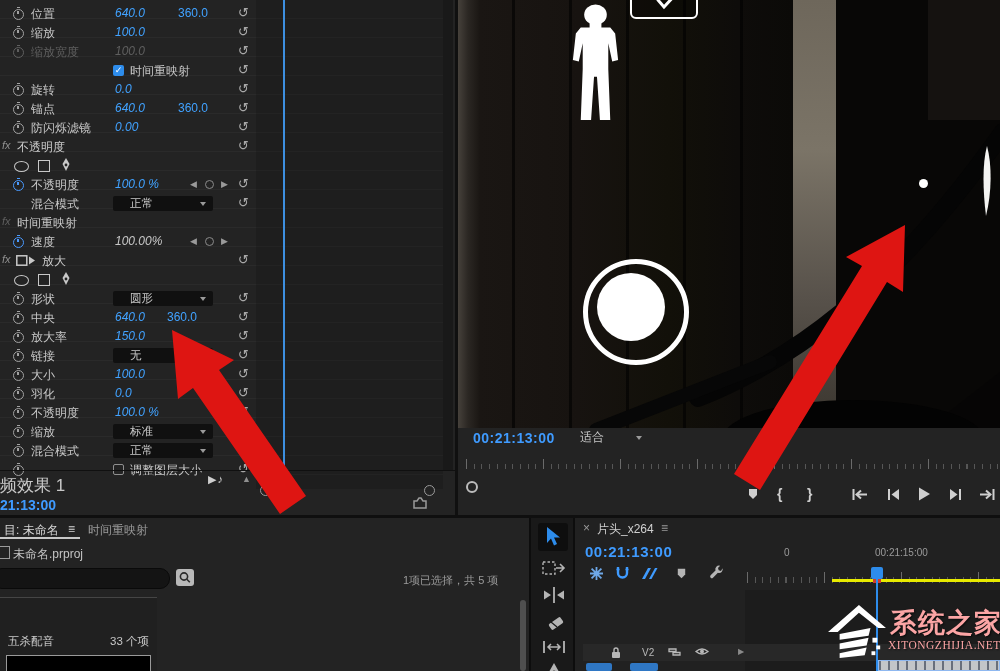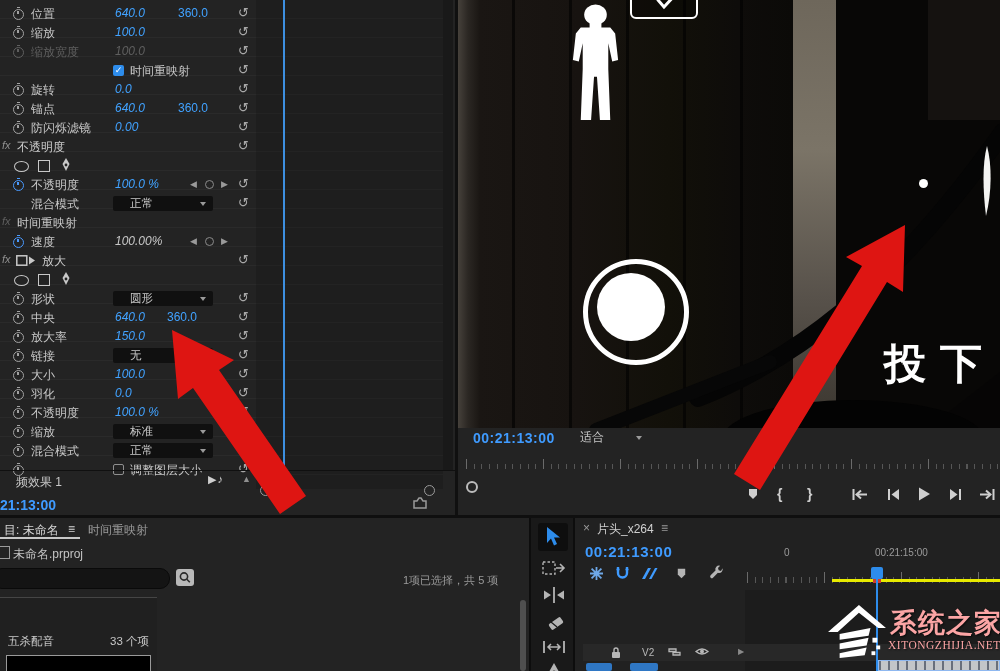--- a/index.html
+++ b/index.html
@@ -109,21 +109,21 @@
   #tl-clip{left:303px;top:142px;width:122px;height:11px;background:#c3c6c9;border:1.5px solid #8fb8f0;box-sizing:border-box;
      background-image:repeating-linear-gradient(90deg,rgba(30,40,60,.55) 0 2px,transparent 2px 9px);}
   
   #wm{left:828px;top:603px;width:172px;height:62px;color:#fca5a5;}
   #wm-name{position:absolute;left:62px;top:2px;font-size:27px;font-weight:bold;letter-spacing:1px;
       text-shadow:1px 1px 2px rgba(0,0,0,.7);}
   #wm-url{position:absolute;left:60px;top:36px;font-size:11.5px;letter-spacing:.5px;
       font-family:"Liberation Serif","DejaVu Serif",serif;text-shadow:1px 1px 2px rgba(0,0,0,.7);}
   
   #ec-sep{left:0;top:470px;width:455px;height:1px;background:#101010;}
-  #ec-audio-label{left:16px;top:474px;font-size:12px;color:#c8c8c8;}
+  #ec-audio-label{left:0;top:474px;font-size:17px;color:#c8c8c8;}
   #ec-playnote{left:208px;top:473px;font-size:11px;color:#cfcfcf;letter-spacing:1px;}
   #ec-upbtn{left:242px;top:474px;font-size:9px;color:#8f8f8f;}
   .hcirc{position:absolute;width:9px;height:9px;border:1.5px solid #9a9a9a;border-radius:50%;background:#232323;}
   #ec-tc{left:0;top:497px;font-size:14px;font-weight:bold;color:#3f9bff;}
   svg{display:block;}
 </style>
 </head>
 <body>
 
 <div id="frame">
@@ -369,21 +369,20 @@
       </div>
 
       <div id="circle-outer" class="abs"></div>
       <div id="circle-inner" class="abs"></div>
 
       <div id="wdot" class="abs"></div>
       <svg class="abs" style="left:520px;top:146px" width="18" height="72" viewBox="0 0 18 72">
         <path d="M9 0 C 14 18, 14 46, 8 70 C 5 46, 4 18, 9 0 Z" fill="#f4f4f2"></path>
       </svg>
 
-      <div id="drop-text" class="abs txt">投下</div>
     </div>
 
     <div id="mon-tc" class="abs txt">00:21:13:00</div>
     <div id="fit-dd" class="abs txt">适合</div>
     <div class="ticks-s abs" style="left:8px;top:464px;width:532px;height:5px"></div>
     <div class="ticks-t abs" style="left:8px;top:459px;width:532px;height:10px"></div>
     <div id="scrub" class="abs"></div>
 
     <div class="tr-ic abs" style="left:288px;top:487px">
       <svg width="14" height="14" viewBox="0 0 14 14">

